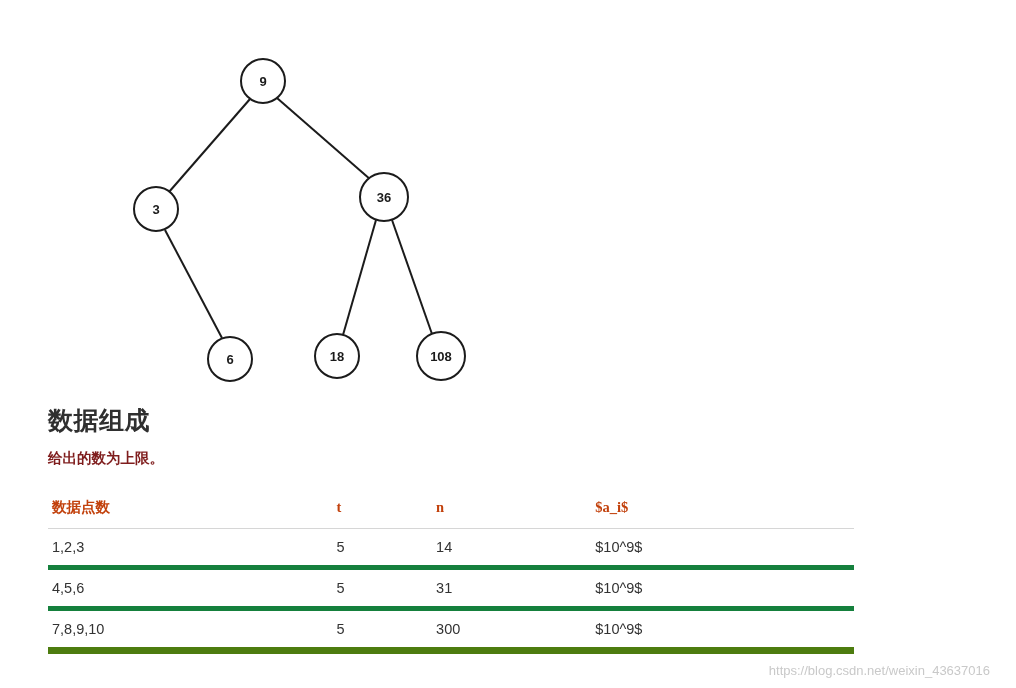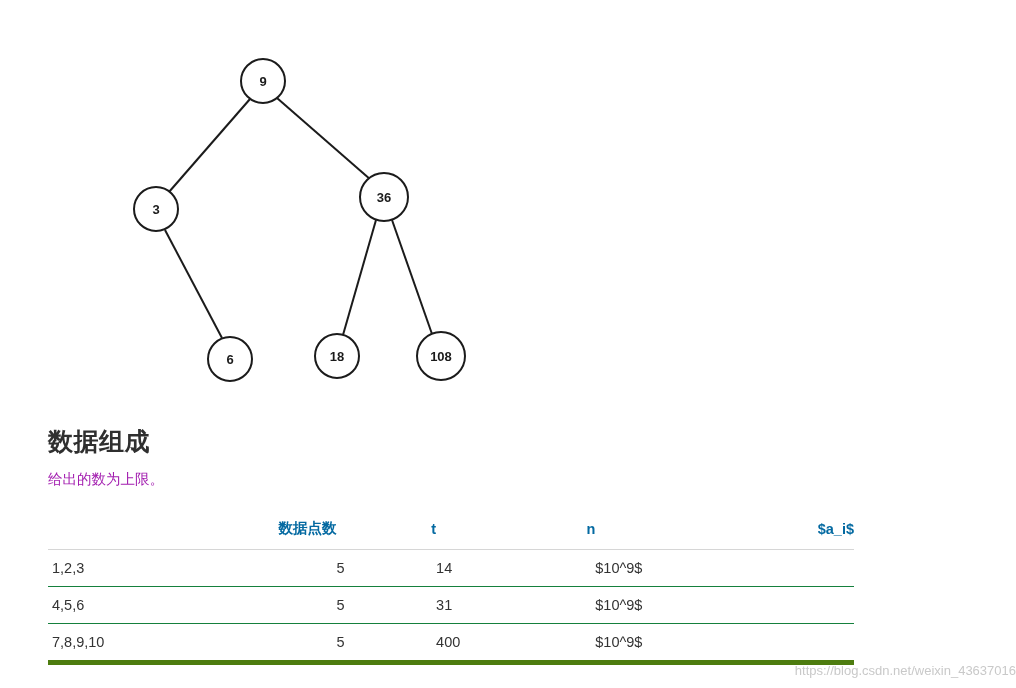--- a/index.html
+++ b/index.html
@@ -24,63 +24,65 @@
   }
   .node-label {
     font-family: "Liberation Sans", sans-serif;
     font-weight: bold;
     font-size: 13px;
     fill: #1b1b1b;
   }
   #content {
     position: absolute;
     left: 48px;
-    top: 426px;
+    top: 405px;
     width: 810px;
   }
   #section-heading {
     font-size: 25px;
     font-weight: bold;
     color: #2f2f2f;
     letter-spacing: 0.5px;
     margin: 0 0 14px 0;
     line-height: 1.2;
   }
   #section-note {
     font-size: 14.5px;
-    color: #a21caf;
+    color: #7f1d1d;
     margin: 2px 0 26px 0;
+    font-weight: bold;
   }
   table {
     border-collapse: collapse;
     width: 806px;
     font-size: 14.5px;
   }
   thead th {
-    text-align: right;
+    text-align: left;
     font-weight: bold;
-    color: #0369a1;
+    color: #c2410c;
     padding: 4px 0 11px 0;
     border-bottom: 1px solid #d6d6d6;
+    font-family: Liberation Serif, serif;
   }
   tbody td {
     padding: 10px 0 10px 0;
-    border-bottom: 1px solid #15803d;
+    border-bottom: 5px solid #15803d;
     color: #333333;
   }
   tbody tr:last-child td {
-    border-bottom: 5px solid #4d7c0f;
+    border-bottom: 7px solid #4d7c0f;
   }
   .col-a { width: 286px; padding-left: 4px; }
   .col-b { width: 100px; }
   .col-c { width: 160px; }
   .col-d { width: 260px; }
   #watermark {
     position: absolute;
-    right: 0;
+    right: 26px;
     bottom: 10px;
     font-size: 13px;
     color: #c9c9c9;
     font-family: "Liberation Sans", sans-serif;
     white-space: nowrap;
   }
 </style>
 </head>
 <body>
 
@@ -142,20 +144,20 @@
       </tr>
       <tr>
         <td class="col-a">4,5,6</td>
         <td class="col-b">5</td>
         <td class="col-c">31</td>
         <td class="col-d">$10^9$</td>
       </tr>
       <tr>
         <td class="col-a">7,8,9,10</td>
         <td class="col-b">5</td>
-        <td class="col-c">400</td>
+        <td class="col-c">300</td>
         <td class="col-d">$10^9$</td>
       </tr>
     </tbody>
   </table>
 </div>
 
 <div id="watermark">https://blog.csdn.net/weixin_43637016</div>
 
 </body></html>

